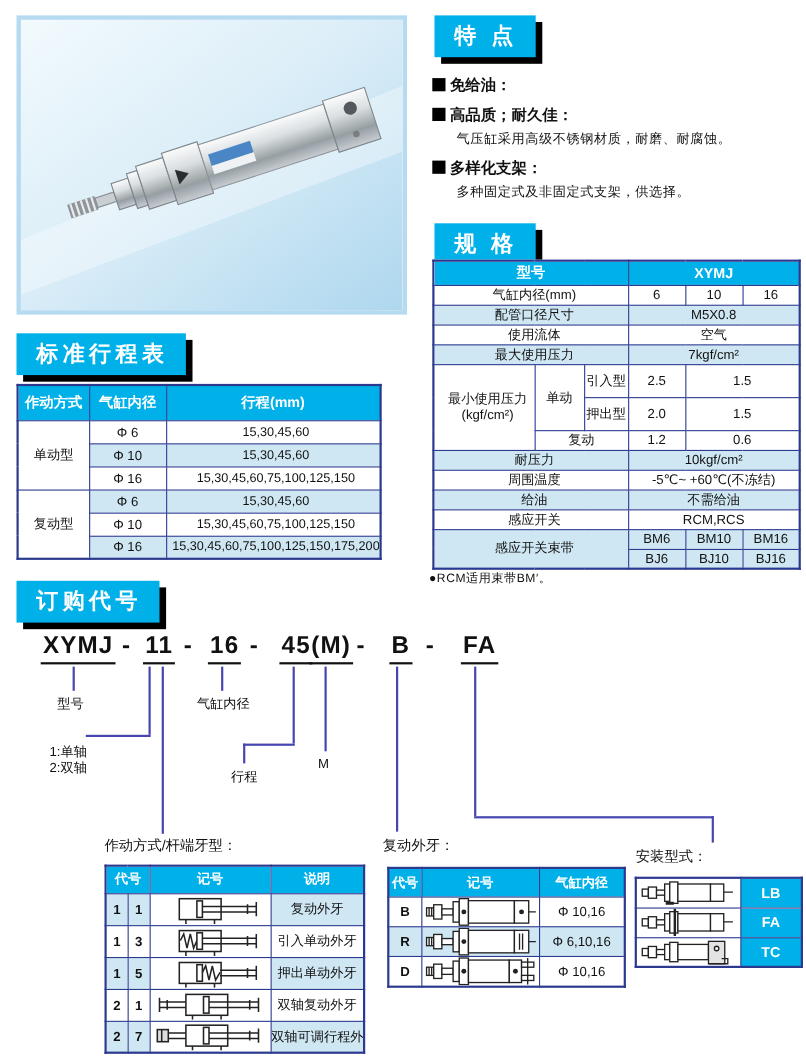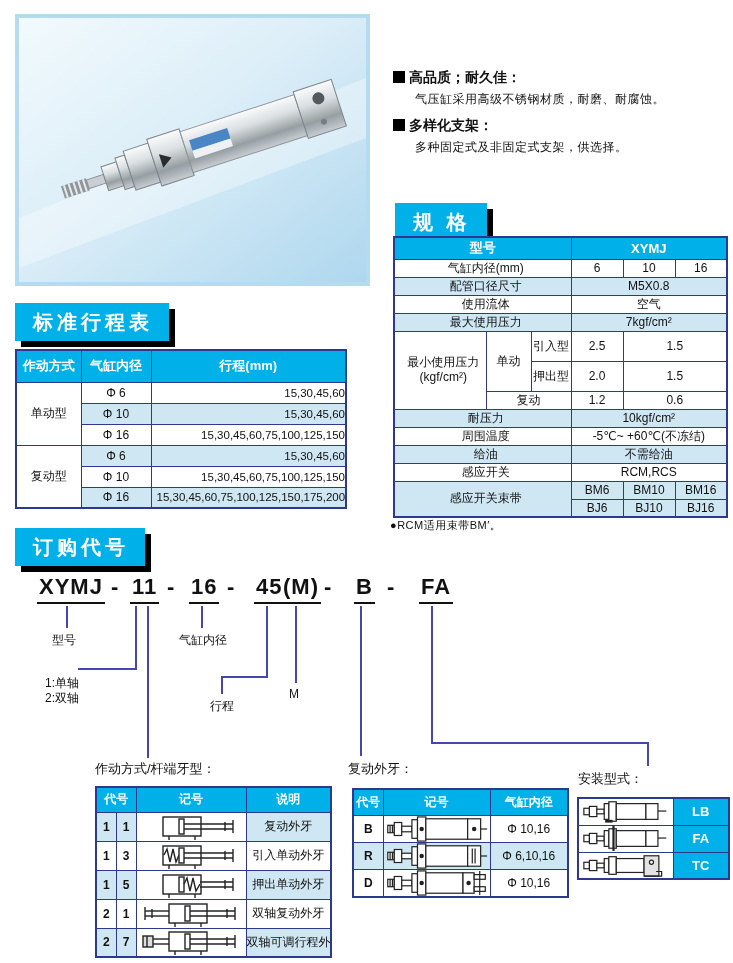--- a/index.html
+++ b/index.html
@@ -20,21 +20,21 @@
   .rw{background:#ffffff;}
   .rb{background:#cfe7f3;}
   .c{text-align:center;font-size:12px;}
   .lbl{text-align:center;font-size:12px;padding-left:6px !important;}
   .bold{font-weight:bold;}
   .spec{position:absolute;left:393px;top:236px;width:333px;font-size:12px;}
   .spec .h22{height:22px;} .spec .h18{height:18px;} .spec .h17{height:17px;} .spec .h30{height:30px;}
   .note{position:absolute;left:390px;top:518px;font-size:11px;letter-spacing:0.5px;}
   .stroke{position:absolute;left:15px;top:349px;width:330px;}
   .stroke .h28{height:32px;} .stroke .h21{height:21px;}
-  .stroke .sv{text-align:right;font-size:11.5px;padding-left:5px !important;}
+  .stroke .sv{text-align:center;font-size:11.5px;padding-left:5px !important;}
   
   .code-seg{position:absolute;top:576px;font-size:22px;font-weight:bold;line-height:1;letter-spacing:1px;}
   .code-seg.u{border-bottom:2.5px solid #111;padding:0 2px 4px 2px;}
   .line{position:absolute;background:#4646b0;}
   .small-lab{position:absolute;font-size:12px;white-space:nowrap;}
   .tbl-lab{position:absolute;font-size:13px;white-space:nowrap;}
   
   .action{position:absolute;left:95px;top:786px;width:235px;}
   .action .h25{height:25px;} .action .h29{height:29px;}
   .endcap{position:absolute;left:352px;top:788px;width:215px;}
@@ -87,25 +87,27 @@
         <rect x="130" y="2" width="120" height="43" fill="url(#met)" stroke="#8d959b"></rect>
         <rect x="136" y="13" width="40" height="11" fill="#4a86c5"></rect>
         <rect x="136" y="24" width="40" height="8" fill="#eef2f5"></rect>
         <rect x="250" y="-1" width="40" height="49" fill="url(#met)" stroke="#7d858b"></rect>
         <circle cx="272" cy="13" r="6" fill="#55585c"></circle>
         <circle cx="270" cy="37" r="3" fill="#7a7e82"></circle>
       </g>
     </svg>
   </div>
 
+  <div class="title-bar" style="left:395px;top:14px;">特 点</div>
   <div class="title-bar" style="left:395px;top:203px;">规 格</div>
   <div class="title-bar" style="left:15px;top:303px;">标准行程表</div>
   <div class="title-bar" style="left:15px;top:528px;">订购代号</div>
 
   <div class="feat">
+    <div class="head"><span class="sq"></span><span>免给油：</span></div>
     <div class="head"><span class="sq"></span><span>高品质；耐久佳：</span></div>
     <div class="body">气压缸采用高级不锈钢材质，耐磨、耐腐蚀。</div>
     <div class="head"><span class="sq"></span><span>多样化支架：</span></div>
     <div class="body">多种固定式及非固定式支架，供选择。</div>
   </div>
 
   <table class="grid spec">
     <colgroup>
         <col style="width:92px">
         <col style="width:45px">

